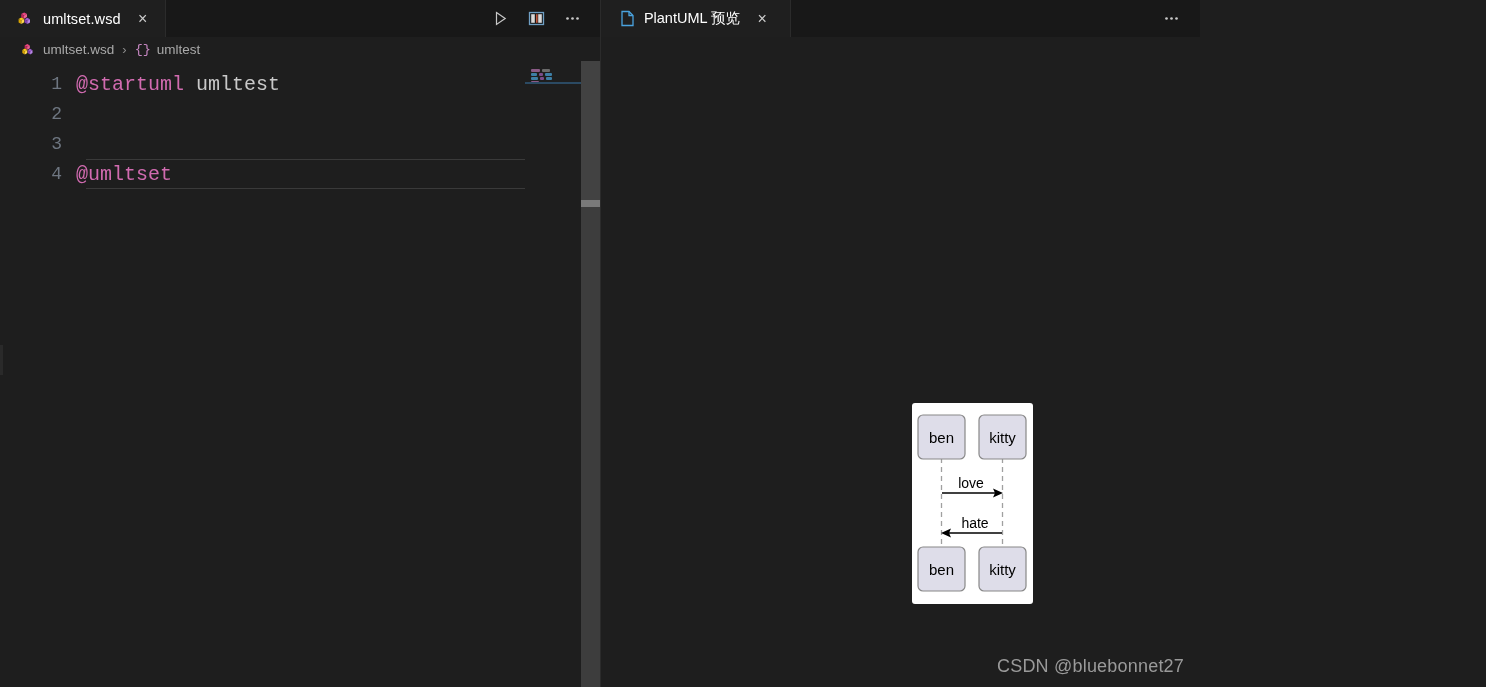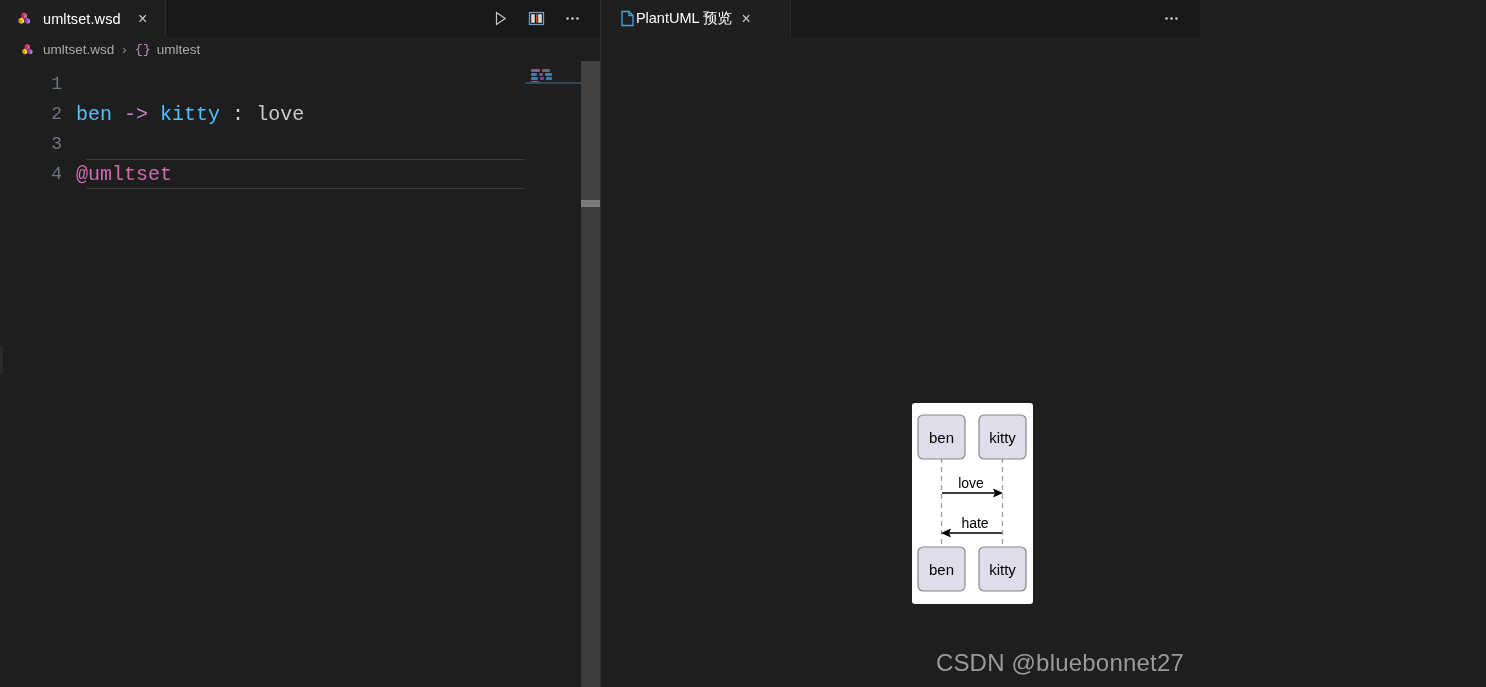--- a/index.html
+++ b/index.html
@@ -81,39 +81,39 @@
   .v-div { position: absolute; top: 139px; right: 0; width: 19px; height: 7px; background: #7a7a7a; }
   .left-rail { position: absolute; left: 0; top: 284px; width: 3px; height: 30px; background: #2a2a2a; }
 
   
   .preview-pane {
     position: relative; width: 742px; height: 687px;
     background: #1e1e1e; display: flex; flex-direction: column;
   }
   .ptabbar { height: 37px; background: #181818; display: flex; align-items: stretch; flex: none; }
   .ptab {
-    display: flex; align-items: center; padding: 0 12px 0 18px; height: 37px;
+    display: flex; align-items: center; gap: 8px; padding: 0 12px 0 18px; height: 37px;
     background: #1f1f1f; border-right: 1px solid #2b2b2b; min-width: 190px;
   }
   .ptab-label { color: #ffffff; font-size: 14.5px; white-space: nowrap; }
   .ptabbar-spacer { flex: 1; }
   .ptabbar-actions { display: flex; align-items: center; padding-right: 18px; }
 
   .preview-body { position: relative; flex: 1; background: #1e1e1e; }
 
   .diagram-canvas {
     position: absolute; left: 311px; top: 366px;
     width: 121px; height: 201px;
     background: #ffffff; border-radius: 3px;
   }
   .svgwrap { position: absolute; inset: 0; }
 
   .watermark {
     position: absolute; right: 16px; bottom: 10px;
-    color: #9a9a9a; font-size: 24px; letter-spacing: .2px;
+    color: #9a9a9a; font-size: 18px; letter-spacing: .2px;
   }
 </style>
 </head>
 <body>
 
 <div id="app">
 
   <div class="editor-group">
 
     <div class="tabbar">
@@ -180,24 +180,24 @@
       <span class="bc-text">umltset.wsd</span>
       <span class="bc-sep">›</span>
       <span class="bc-brace">{}</span>
       <span class="bc-text">umltest</span>
     </div>
 
     <div class="code-area">
       <div class="code-lines" id="code-lines">
           <div class="code-line">
             <span class="ln">1</span>
+            <span class="ltext"><span class="tok-kw">@startuml</span><span class="tok-name"> </span><span class="tok-name">umltest</span></span>
           </div>
           <div class="code-line">
             <span class="ln">2</span>
-            <span class="ltext"><span class="tok-actor">ben</span><span class="tok-name"> </span><span class="tok-arrow">-&gt;</span><span class="tok-name"> </span><span class="tok-actor">kitty</span><span class="tok-name"> </span><span class="tok-colon">:</span><span class="tok-name"> </span><span class="tok-msg">love</span></span>
           </div>
           <div class="code-line">
             <span class="ln">3</span>
           </div>
           <div class="code-line">
             <span class="ln">4</span>
             <span class="ltext"><span class="tok-kw">@umltset</span></span>
           </div>
         </div>
       <div class="cur-line" id="cur-line" style="top: 98px;"></div>

